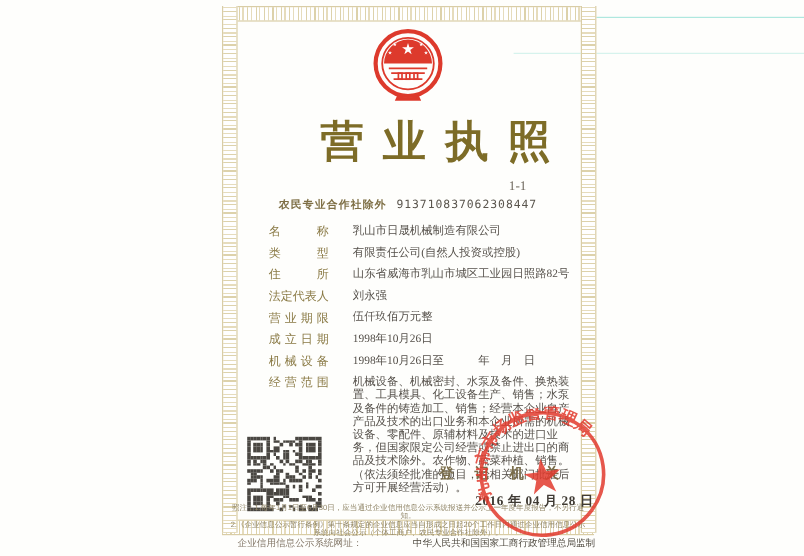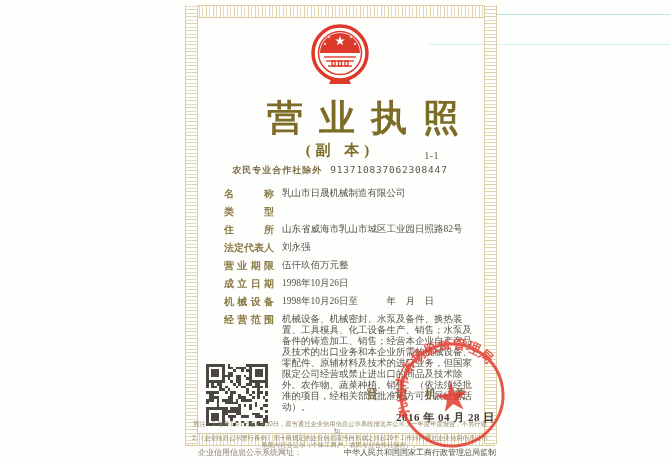--- a/index.html
+++ b/index.html
@@ -53,24 +53,24 @@
     display:flex;justify-content:center;align-items:baseline;gap:8px;
   }
   .creditline .clabel{font-size:9px;font-weight:bold;color:#7e6f45;letter-spacing:1px;}
   .creditline .cvalue{font-size:9.5px;color:#5a554d;letter-spacing:.8px;font-family:"DejaVu Sans Mono","Liberation Mono",monospace;}
 
   .fields{position:absolute;left:224px;top:188px;width:256px;}
   .frow{display:flex;align-items:flex-start;margin-bottom:7px;}
   .flabel{
     flex:0 0 50px;width:50px;display:inline-block;
     text-align:justify;text-align-last:justify;
-    font-size:10px;font-weight:bold;color:#8a7a45;line-height:11px;letter-spacing:0;
+    font-size:10px;font-weight:normal;color:#8a7a45;line-height:11px;letter-spacing:0;
   }
   .fvalue{
-    margin-left:8px;font-size:9.5px;color:#55504a;line-height:11px;white-space:nowrap;
+    margin-left:20px;font-size:9.5px;color:#55504a;line-height:11px;white-space:nowrap;
     font-family:"Liberation Serif","DejaVu Serif",serif;
   }
   .frow.scope .fvalue{white-space:normal;width:196px;line-height:11px;}
 
   .qr{
     position:absolute;left:206px;top:364px;width:62px;height:62px;
     display:grid;grid-template-columns:repeat(23,1fr);grid-template-rows:repeat(23,1fr);
   }
   .qr .cell{width:100%;height:100%;}
   .qr .cell.dark{background:#4a4742;}
@@ -128,35 +128,35 @@
       <line x1="19" y1="39" x2="47" y2="39"></line>
       <line x1="21" y1="44" x2="45" y2="44"></line>
       <rect x="25" y="39" width="3" height="5"></rect>
       <rect x="31.5" y="39" width="3" height="5"></rect>
       <rect x="38" y="39" width="3" height="5"></rect>
     </g>
     <path d="M 24,57.5 A 27,27 0 0 0 42,57.5 L 44,62 L 22,62 Z" fill="#dd3a2c"></path>
   </svg>
 
   <div class="title">营业执照</div>
-  <div class="subtitle">(副 本)</div>
   <div class="copynum">1-1</div>
 
   <div class="creditline">
     <span class="clabel">农民专业合作社除外</span>
     <span class="cvalue">913710837062308447</span>
   </div>
 
   <div class="fields">
     <div class="frow">
       <span class="flabel">名称</span>
       <span class="fvalue">乳山市日晟机械制造有限公司</span>
     </div>
     <div class="frow">
       <span class="flabel">类型</span>
+      <span class="fvalue">有限责任公司(自然人投资或控股)</span>
     </div>
     <div class="frow">
       <span class="flabel">住所</span>
       <span class="fvalue">山东省威海市乳山市城区工业园日照路82号</span>
     </div>
     <div class="frow">
       <span class="flabel">法定代表人</span>
       <span class="fvalue">刘永强</span>
     </div>
     <div class="frow">

